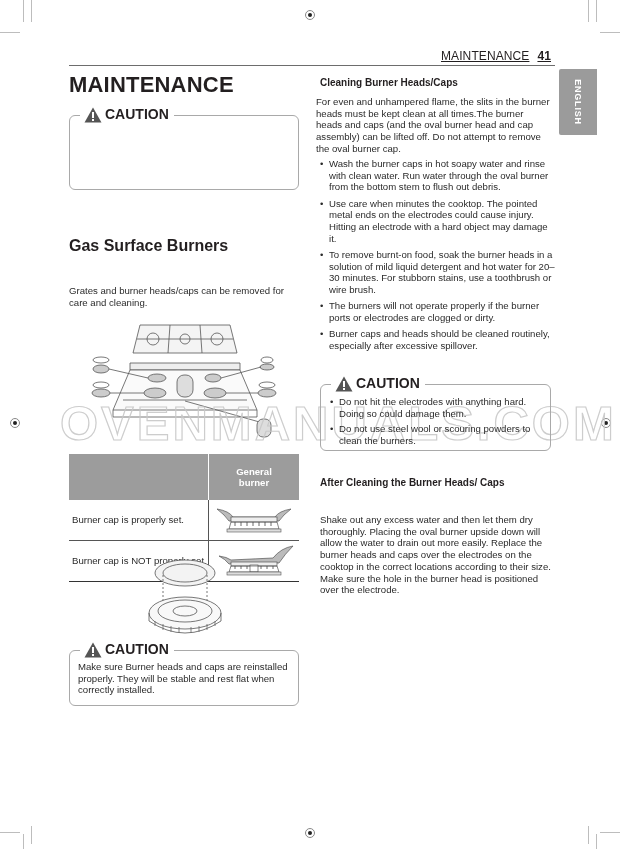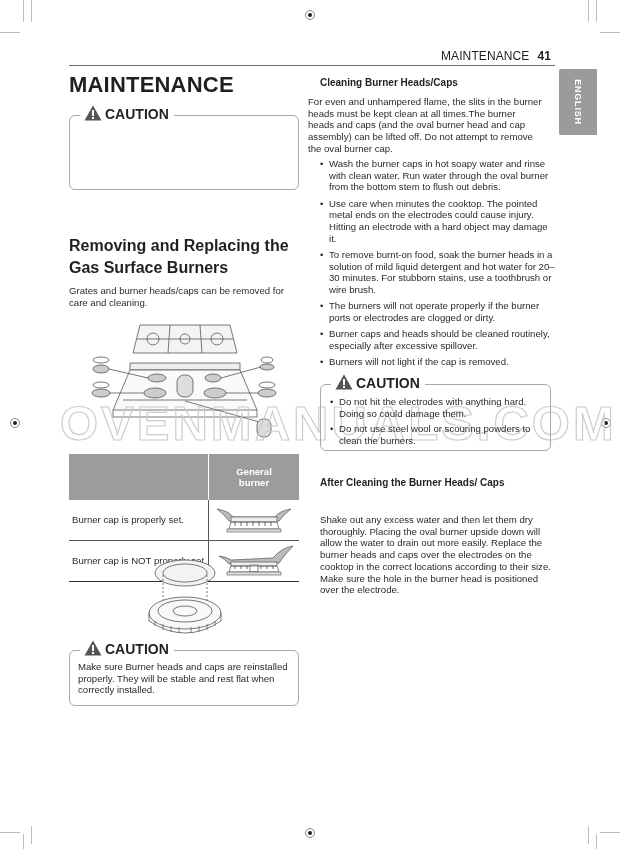--- a/index.html
+++ b/index.html
@@ -10,36 +10,36 @@
   }
   .abs { position: absolute; }
   
   .crop { position: absolute; background: #bdbdbd; }
   .reg { position: absolute; width: 10px; height: 10px; border-radius: 50%;
          border: 1px solid #888; box-sizing: border-box; }
   .reg::after { content: ""; position: absolute; left: 2px; top: 2px; width: 4px; height: 4px;
                 border-radius: 50%; background: #222; }
 
   .header-rule { left: 69px; top: 65px; width: 486px; height: 1px; background: #6d6d6d; }
-  .running-head { right: 69px; top: 49px; font-size: 12px; color: #231f20; letter-spacing: 0.1px; }
+  .running-head { right: 69px; top: 49px; font-size: 12px; color: #231f20; letter-spacing: 0.1px; text-decoration: underline; }
   .running-head b { font-weight: bold; margin-left: 8px; }
 
   .lang-tab { left: 559px; top: 69px; width: 38px; height: 66px; background: #9b9b9b;
               border-radius: 2px 0 0 2px; }
   .lang-tab span { position: absolute; left: 50%; top: 50%; transform: translate(-50%,-50%) rotate(90deg);
                    color: #fff; font-weight: bold; font-size: 9px; letter-spacing: 0.8px; white-space: nowrap; }
 
   .h1 { left: 69px; top: 72px; font-size: 22px; font-weight: bold; letter-spacing: 0.2px; }
   .h2 { font-size: 16px; font-weight: bold; line-height: 22px; }
   .h3 { font-size: 10px; font-weight: bold; line-height: 20px; }
   .p  { font-size: 9.6px; line-height: 11.7px; color: #2b2b2b; }
 
   .caution { position: absolute; border: 1px solid #a9a9a9; border-radius: 6px; box-sizing: border-box; }
   .caution-title { position: absolute; top: -11px; left: 10px; background: #fff; padding: 0 5px 0 4px;
-                   display: flex; align-items: flex-start; font-weight: bold; font-size: 14px; line-height: 18px; }
+                   display: flex; align-items: flex-end; font-weight: bold; font-size: 14px; line-height: 18px; }
   .caution-title svg { margin-right: 3px; }
   .caution ul, .bullets { list-style: none; margin: 0; padding: 0; }
   .caution li, .bullets li { position: relative; padding-left: 9px; font-size: 9.6px; line-height: 11.7px; color: #2b2b2b; }
   .caution li::before, .bullets li::before { content: "•"; position: absolute; left: 0; top: 0; }
   .bullets li { margin-bottom: 4.5px; }
   .caution li { margin-bottom: 4px; }
 
   table.burner { position: absolute; left: 69px; top: 454px; width: 230px; border-collapse: collapse; }
   table.burner th { background: #9c9c9c; color: #fff; font-size: 9.6px; font-weight: bold; height: 18px; padding: 12px; }
   table.burner th.empty { width: 115px; border-right: 1px solid #ffffff; }
@@ -87,21 +87,20 @@
     <svg width="18" height="16" viewBox="0 0 18 16">
       <path d="M9 0.5 L17.5 15.5 L0.5 15.5 Z" fill="#555"></path>
       <rect x="8" y="5" width="2" height="6" fill="#fff"></rect>
       <rect x="8" y="12" width="2" height="2" fill="#fff"></rect>
     </svg>
     <span>CAUTION</span>
   </div>
 </div>
 
 <div class="abs h2" style="left:69px;top:235px;width:240px">
-  <div>Removing and Replacing the</div>
   <div>Gas Surface Burners</div>
 </div>
 <div class="abs p" style="left:69px;top:285px;width:225px">Grates and burner heads/caps can be removed for care and cleaning.</div>
 
 <svg class="abs" style="left:85px;top:315px" width="205" height="125" viewBox="0 0 205 125">
   <g fill="none" stroke="#555" stroke-width="0.8">
 
     <path d="M55 10 L145 10 L152 38 L48 38 Z" fill="#f4f4f4"></path>
     <line x1="85" y1="10" x2="83" y2="38"></line>
       <line x1="115" y1="10" x2="117" y2="38"></line>
@@ -222,29 +221,28 @@
       <path d="M9 0.5 L17.5 15.5 L0.5 15.5 Z" fill="#555"></path>
       <rect x="8" y="5" width="2" height="6" fill="#fff"></rect>
       <rect x="8" y="12" width="2" height="2" fill="#fff"></rect>
     </svg>
     <span>CAUTION</span>
   </div>
   <div class="p" style="position:absolute;left:8px;top:10px;width:218px">Make sure Burner heads and caps are reinstalled properly. They will be stable and rest flat when correctly installed.</div>
 </div>
 
 <div class="abs h3" style="left:320px;top:73px">Cleaning Burner Heads/Caps</div>
-<div class="abs p" style="left:308px;top:96px;width:235px">For even and unhampered flame, the slits in the burner heads must be kept clean at all times.The burner heads and caps (and the oval burner head and cap assembly) can be lifted off. Do not attempt to remove the oval burner cap.</div>
+<div class="abs p" style="left:316px;top:96px;width:235px">For even and unhampered flame, the slits in the burner heads must be kept clean at all times.The burner heads and caps (and the oval burner head and cap assembly) can be lifted off. Do not attempt to remove the oval burner cap.</div>
 
 <ul class="bullets abs" style="left:320px;top:158px;width:235px">
   <li>Wash the burner caps in hot soapy water and rinse with clean water. Run water through the oval burner from the bottom stem to flush out debris.</li>
   <li>Use care when minutes the cooktop. The pointed metal ends on the electrodes could cause injury. Hitting an electrode with a hard object may damage it.</li>
   <li>To remove burnt-on food, soak the burner heads in a solution of mild liquid detergent and hot water for 20–30 minutes. For stubborn stains, use a toothbrush or wire brush.</li>
   <li>The burners will not operate properly if the burner ports or electrodes are clogged or dirty.</li>
   <li>Burner caps and heads should be cleaned routinely, especially after excessive spillover.</li>
-  <li>Burners will not light if the cap is removed.</li>
 </ul>
 
 <div class="caution" style="left:320px;top:384px;width:231px;height:67px">
   <div class="caution-title">
     <svg width="18" height="16" viewBox="0 0 18 16">
       <path d="M9 0.5 L17.5 15.5 L0.5 15.5 Z" fill="#555"></path>
       <rect x="8" y="5" width="2" height="6" fill="#fff"></rect>
       <rect x="8" y="12" width="2" height="2" fill="#fff"></rect>
     </svg>
     <span>CAUTION</span>

